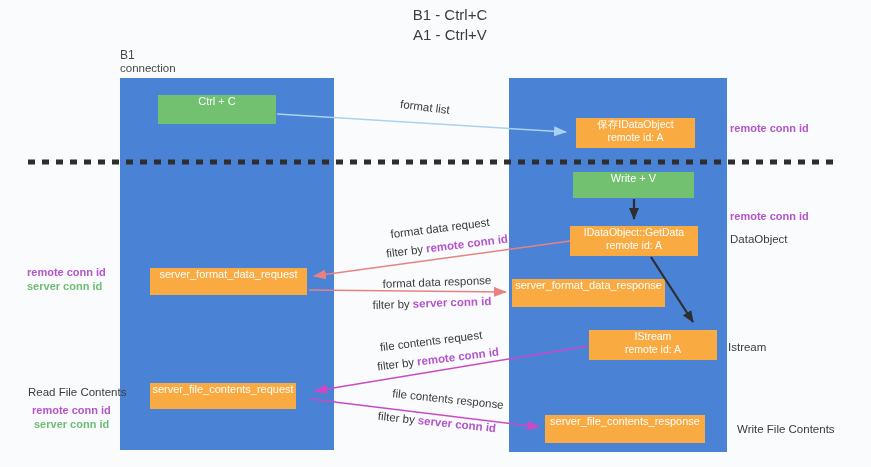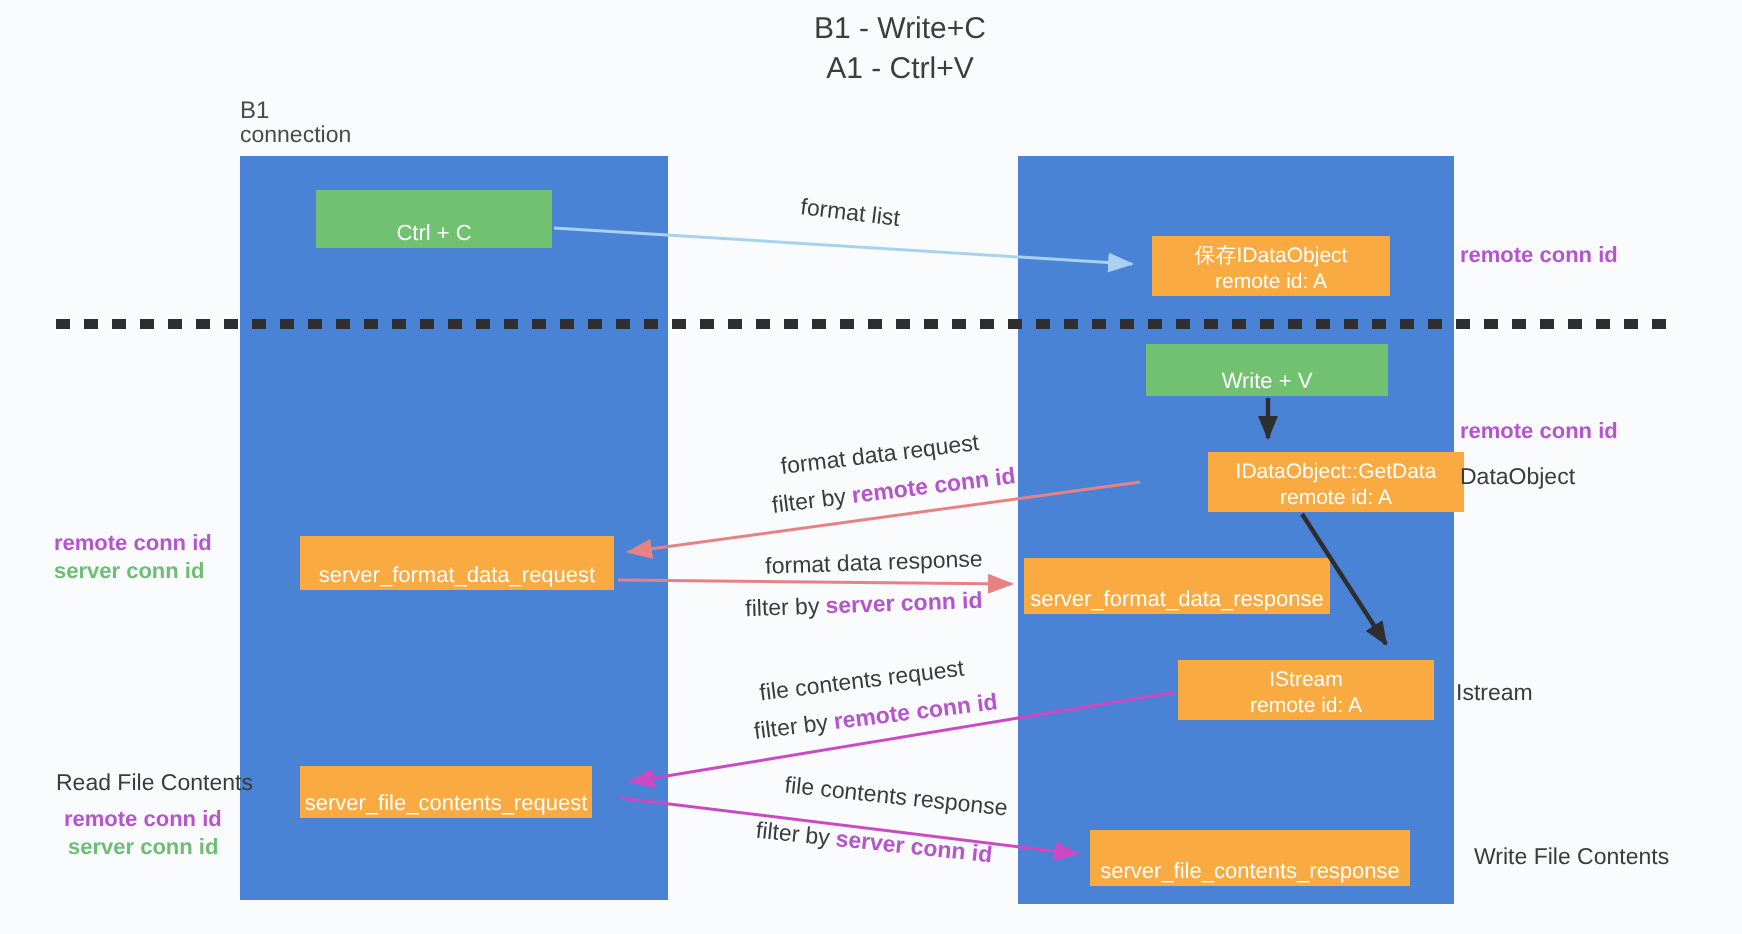--- a/index.html
+++ b/index.html
@@ -14,21 +14,21 @@
   .abs { position: absolute; }
   .title {
     left: 300px; top: 5px; width: 300px;
     text-align: center; font-size: 15px; line-height: 20px; color: #3d3d3d;
   }
   .col-header { top: 48px; text-align: left; color: #4a4a4a; }
   .col-header .name { font-size: 12px; line-height: 14px; }
   .col-header .sub  { font-size: 11.5px; line-height: 13px; }
   .lifeline { background: #4a82d6; }
   .node {
-    display: flex; flex-direction: column; align-items: center; justify-content: flex-end;
+    display: flex; flex-direction: column; align-items: center; justify-content: flex-start;
     color: #fff; text-align: center; font-size: 11px; line-height: 13px;
   }
   .green  { background: #71c171; }
   .orange { background: #f9aa41; }
   .small  { font-size: 10.5px; }
   svg.overlay { position: absolute; left: 0; top: 0; pointer-events: none; }
   .flabel {
     text-align: center; font-size: 11.5px; color: #3b3b3b; white-space: nowrap;
   }
   .purple { color: #b554cd; font-weight: bold; }
@@ -37,21 +37,21 @@
   .side { font-size: 11px; white-space: nowrap; }
   .side.plain { font-size: 11.5px; color: #3b3b3b; font-weight: normal; }
   .gap { display:inline-block; width:3px; }
 </style>
 </head>
 <body>
 
 <div id="stage">
 
   <div class="abs title">
-    <div>B1 - Write+C</div>
+    <div>B1 - Ctrl+C</div>
     <div>A1 - Ctrl+V</div>
   </div>
 
   <div class="abs col-header" style="left:120px; width:194px;">
     <div class="name">B1</div>
     <div class="sub">connection</div>
   </div>
   <div class="abs col-header" style="left:520px; width:194px;">
   </div>
 
@@ -64,21 +64,21 @@
 
   <div class="abs node orange small" style="left:576px; top:118px; width:119px; height:30px;">
     <span>保存IDataObject</span>
     <span>remote id: A</span>
   </div>
 
   <div class="abs node green" style="left:573px; top:172px; width:121px; height:26px;">
     <span>Write + V</span>
   </div>
 
-  <div class="abs node orange small" style="left:570px; top:226px; width:128px; height:30px;margin-left:34px;">
+  <div class="abs node orange small" style="left:570px; top:226px; width:128px; height:30px;">
     <span>IDataObject::GetData</span>
     <span>remote id: A</span>
   </div>
 
   <div class="abs node orange" style="left:150px; top:268px; width:157px; height:27px;">
     <span>server_format_data_request</span>
   </div>
 
   <div class="abs node orange" style="left:512px; top:279px; width:153px; height:28px;">
     <span>server_format_data_response</span>

